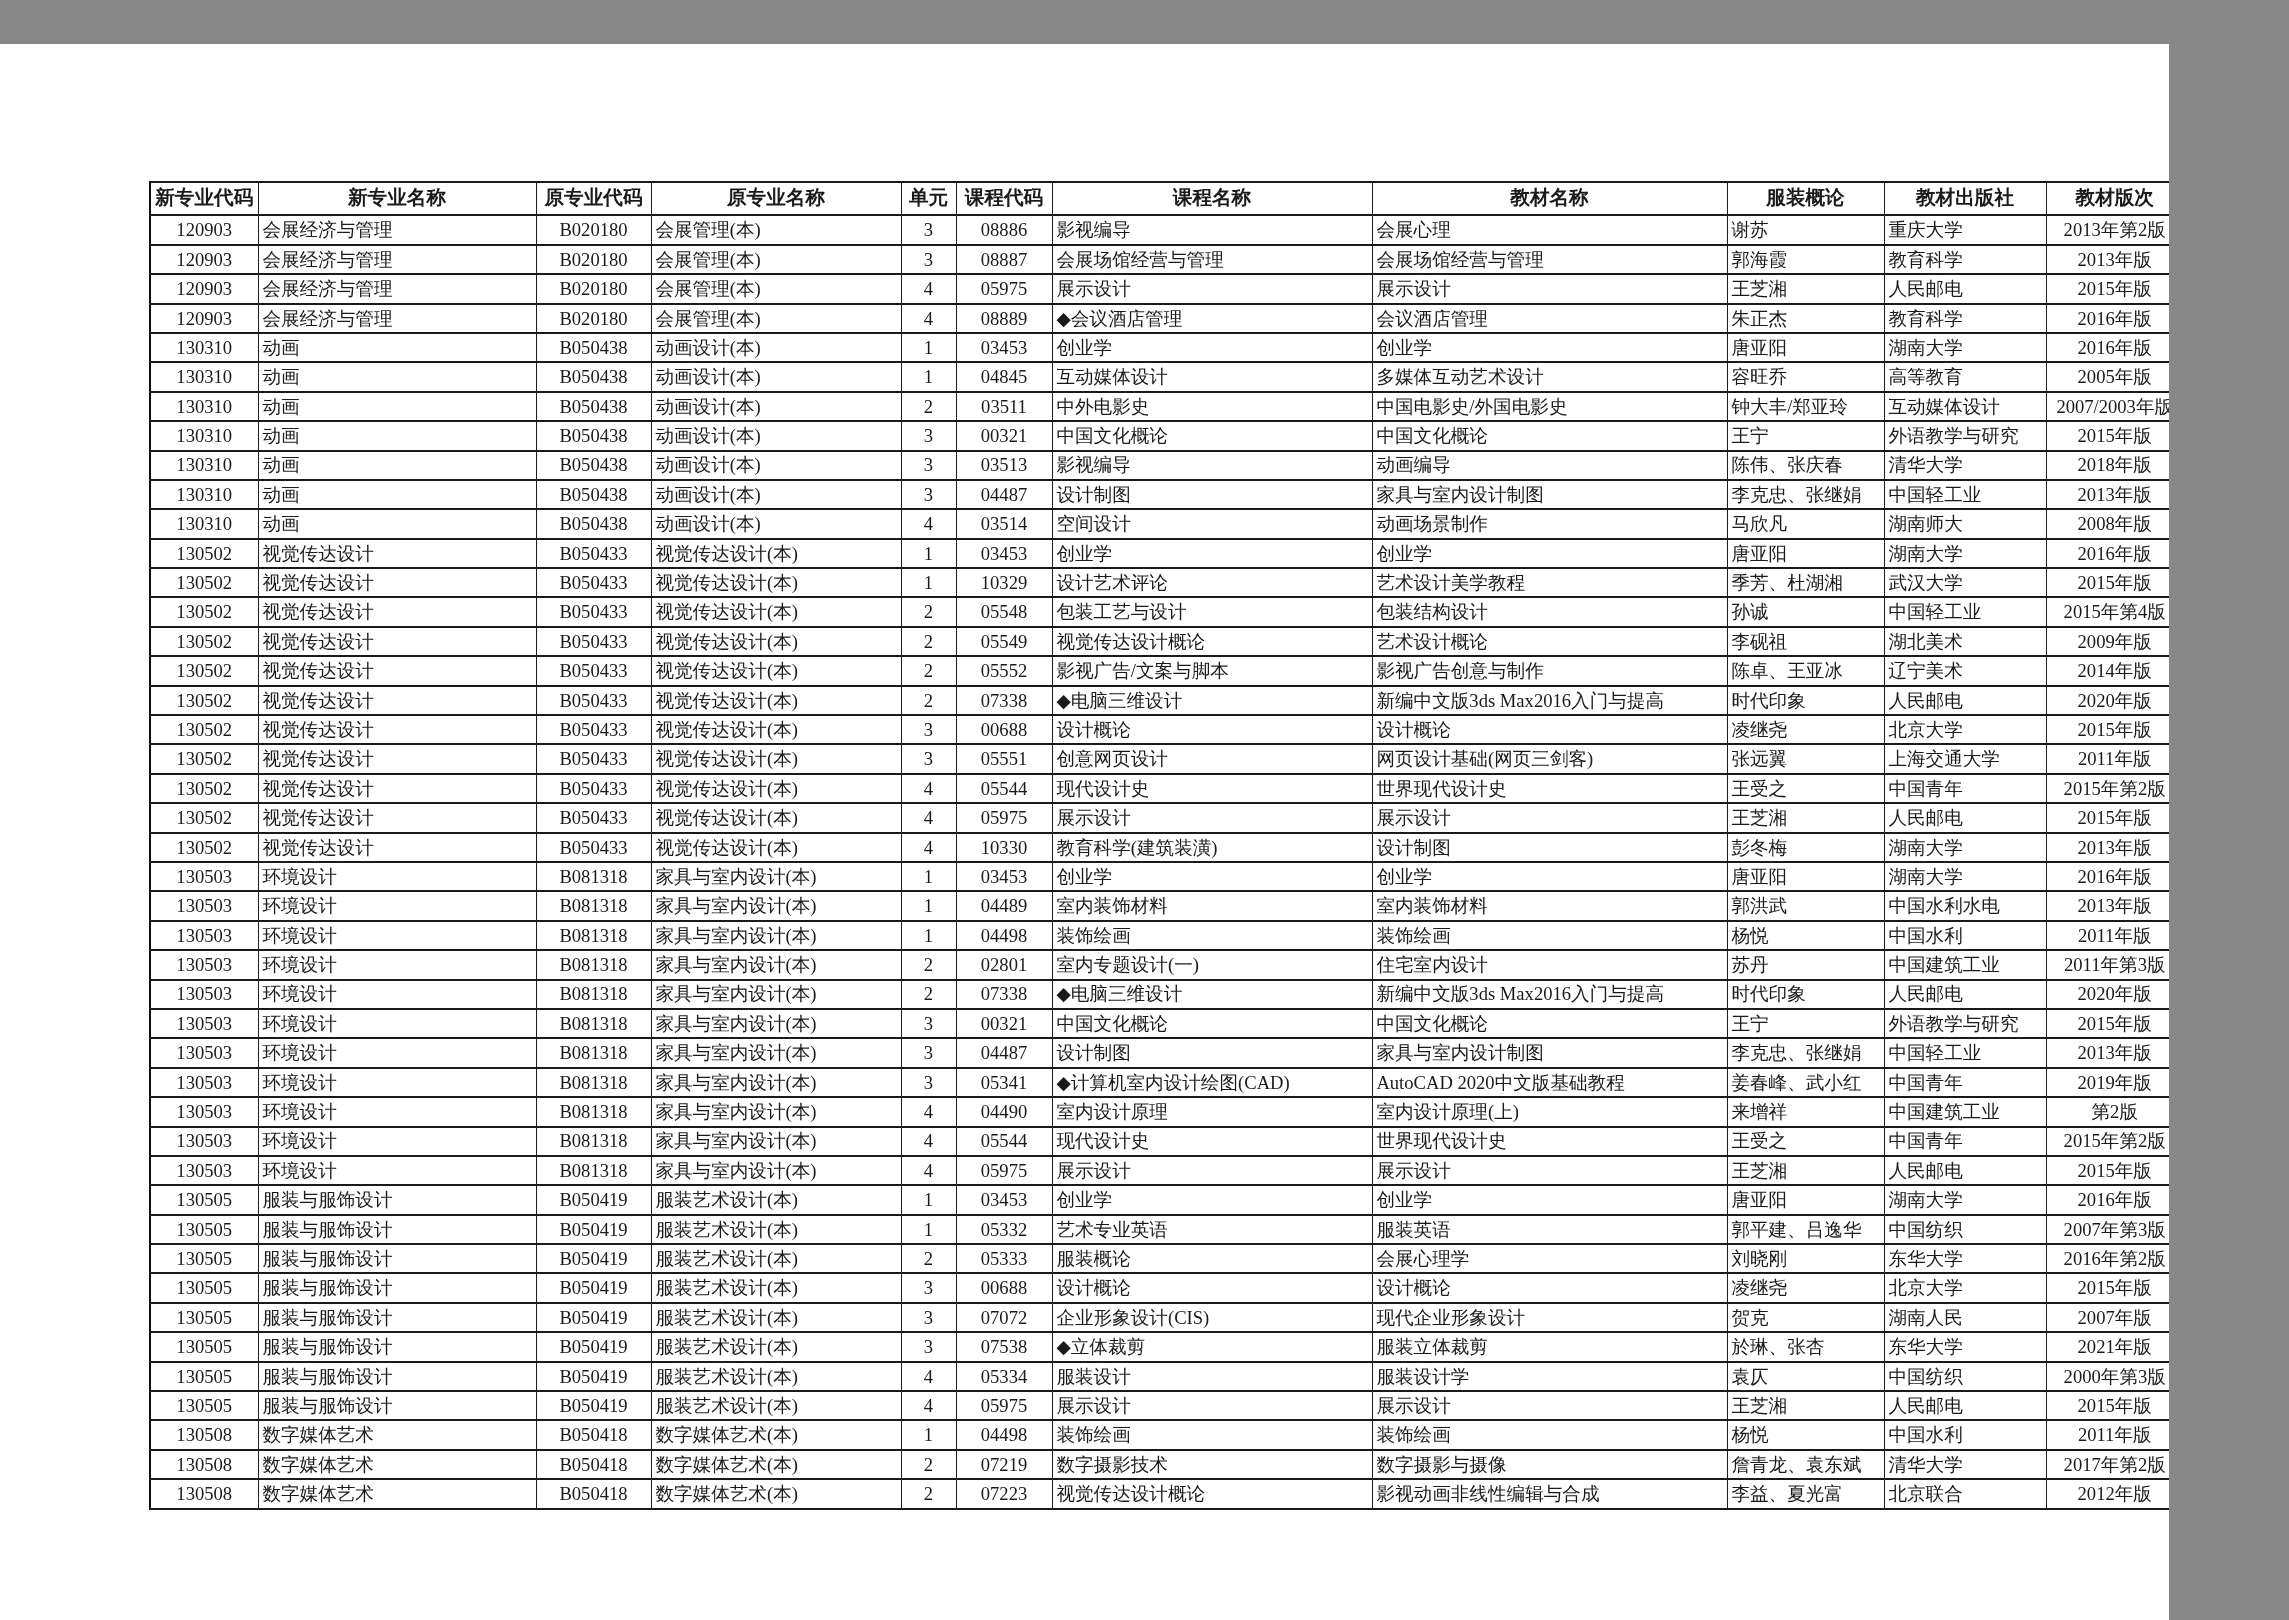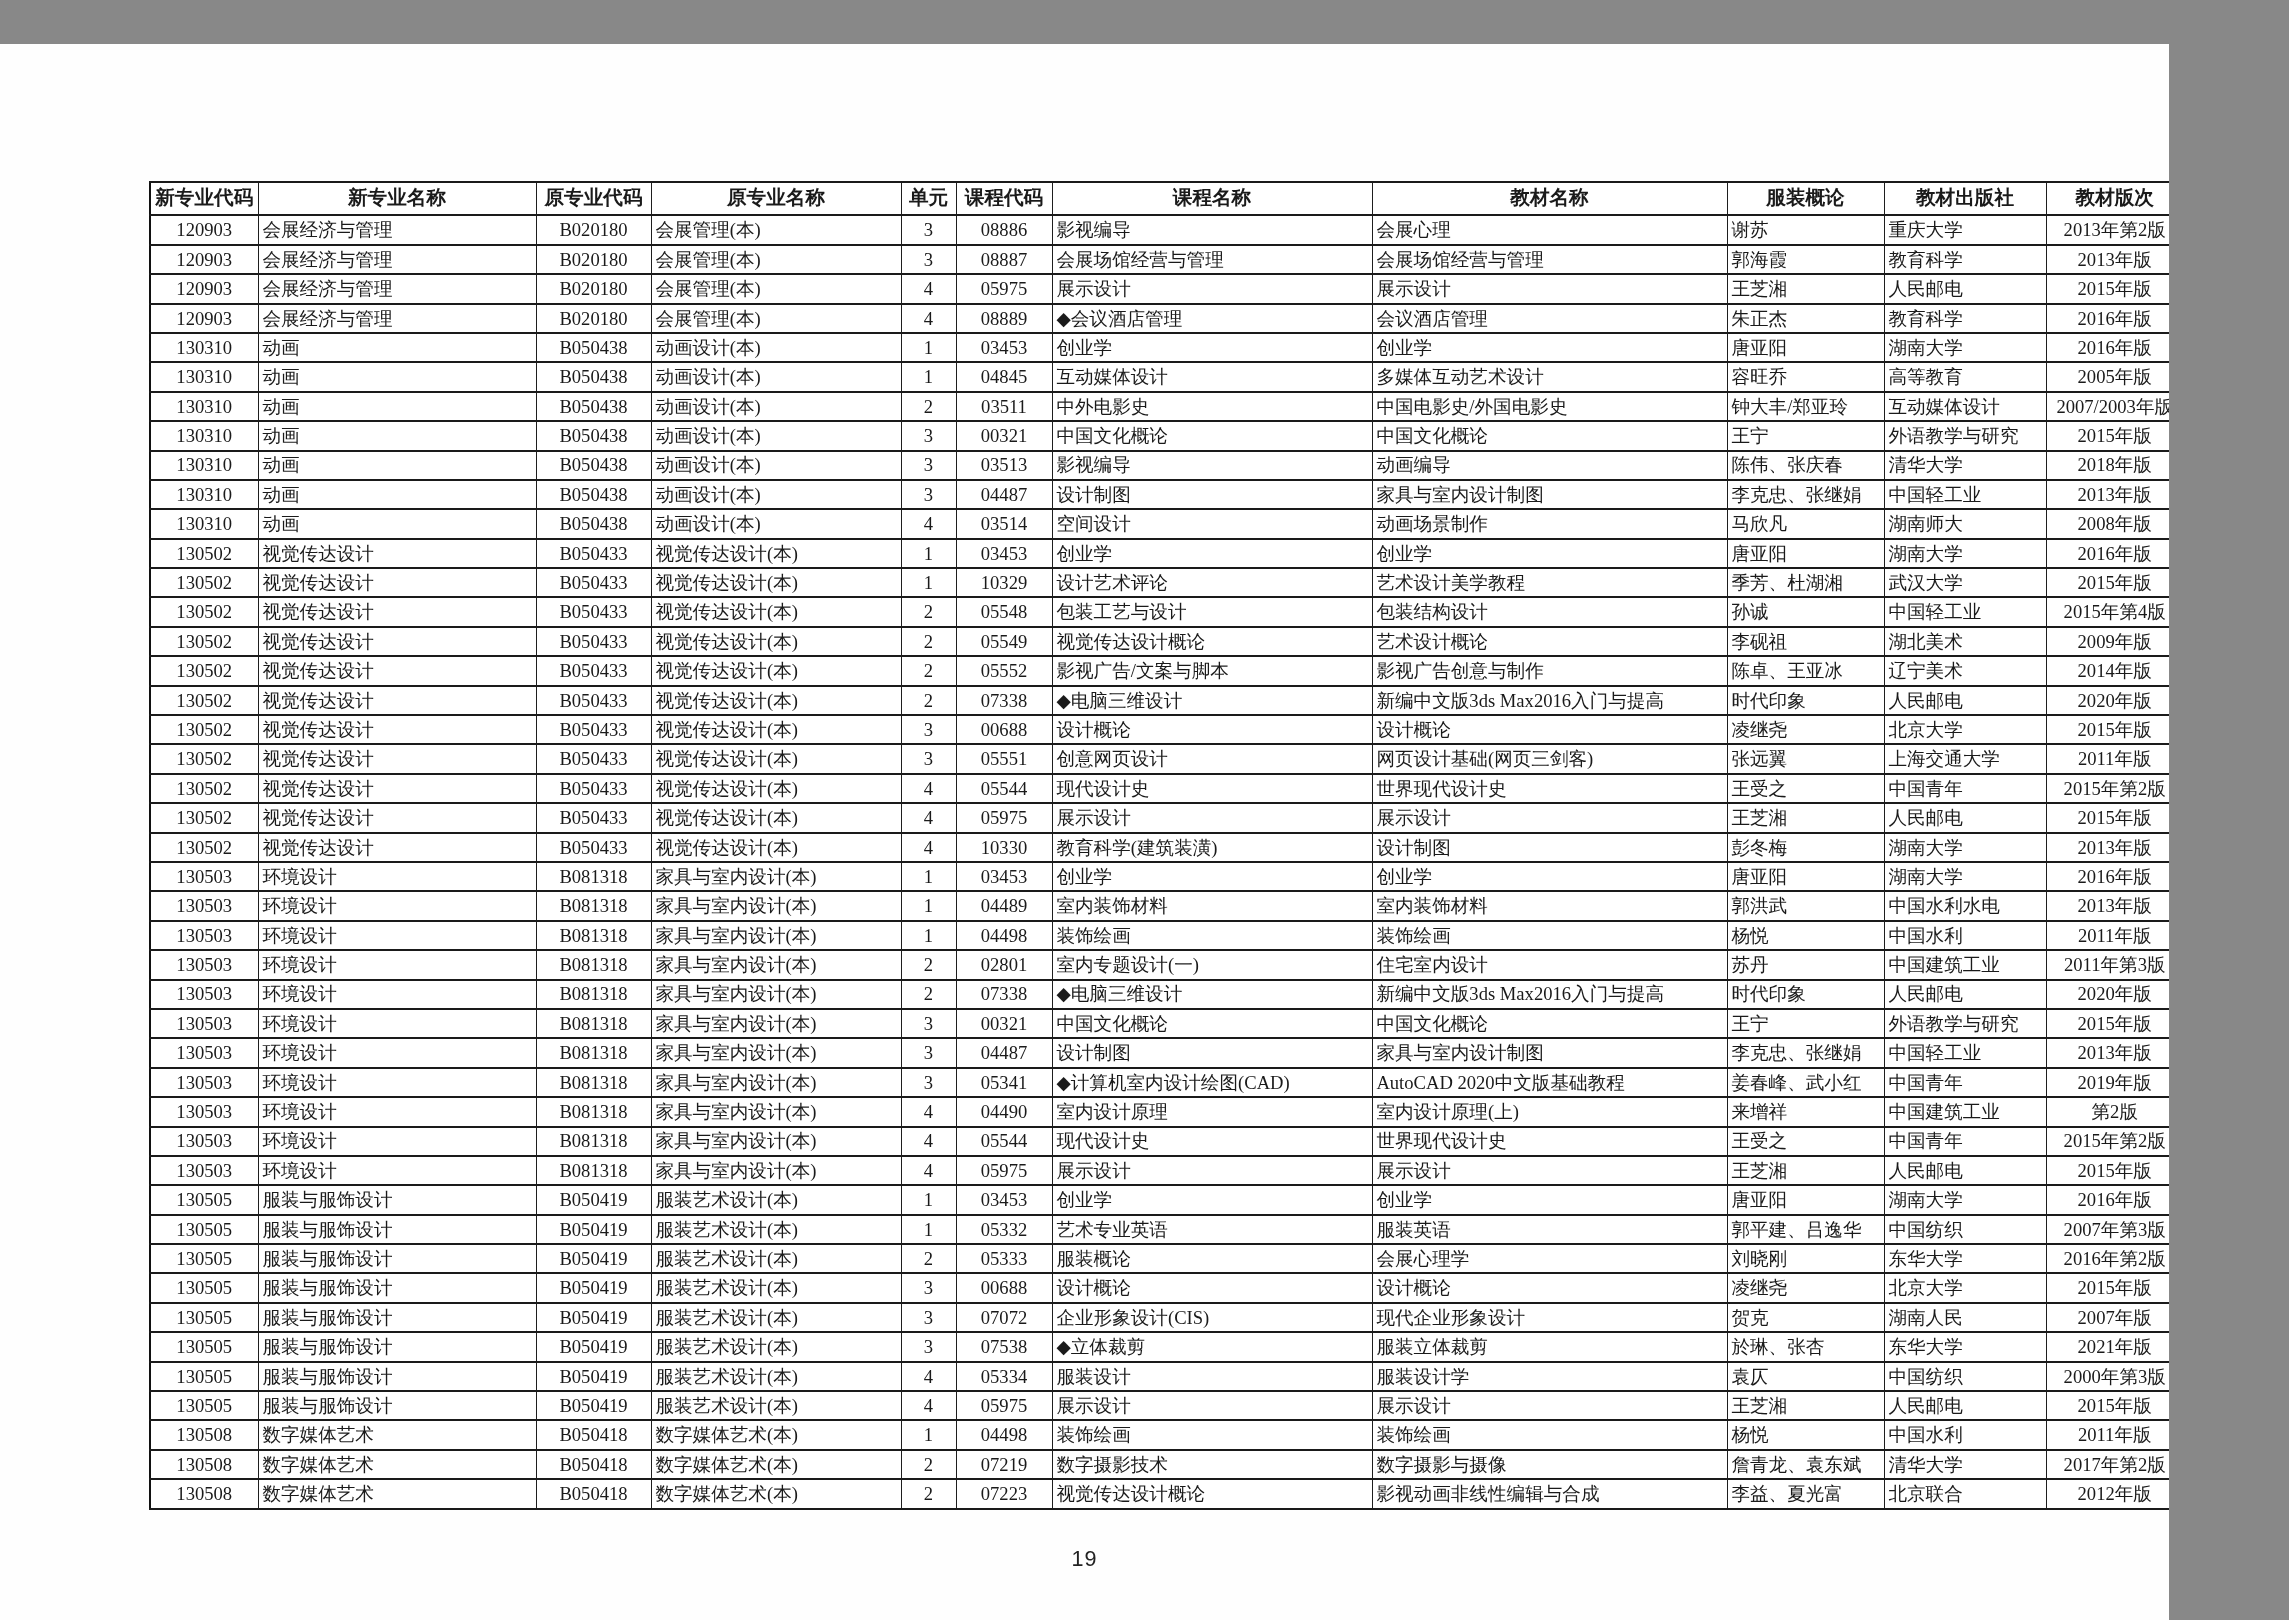--- a/index.html
+++ b/index.html
@@ -656,16 +656,15 @@
           <td class="c5">07223</td>
           <td class="c6">视觉传达设计概论</td>
           <td class="c7">影视动画非线性编辑与合成</td>
           <td class="c8">李益、夏光富</td>
           <td class="c9">北京联合</td>
           <td class="c10">2012年版</td>
         </tr>
       </tbody>
   </table>
 
-  <div class="pagenum">19</div>
 
 </div>
 
 
 </body></html>

